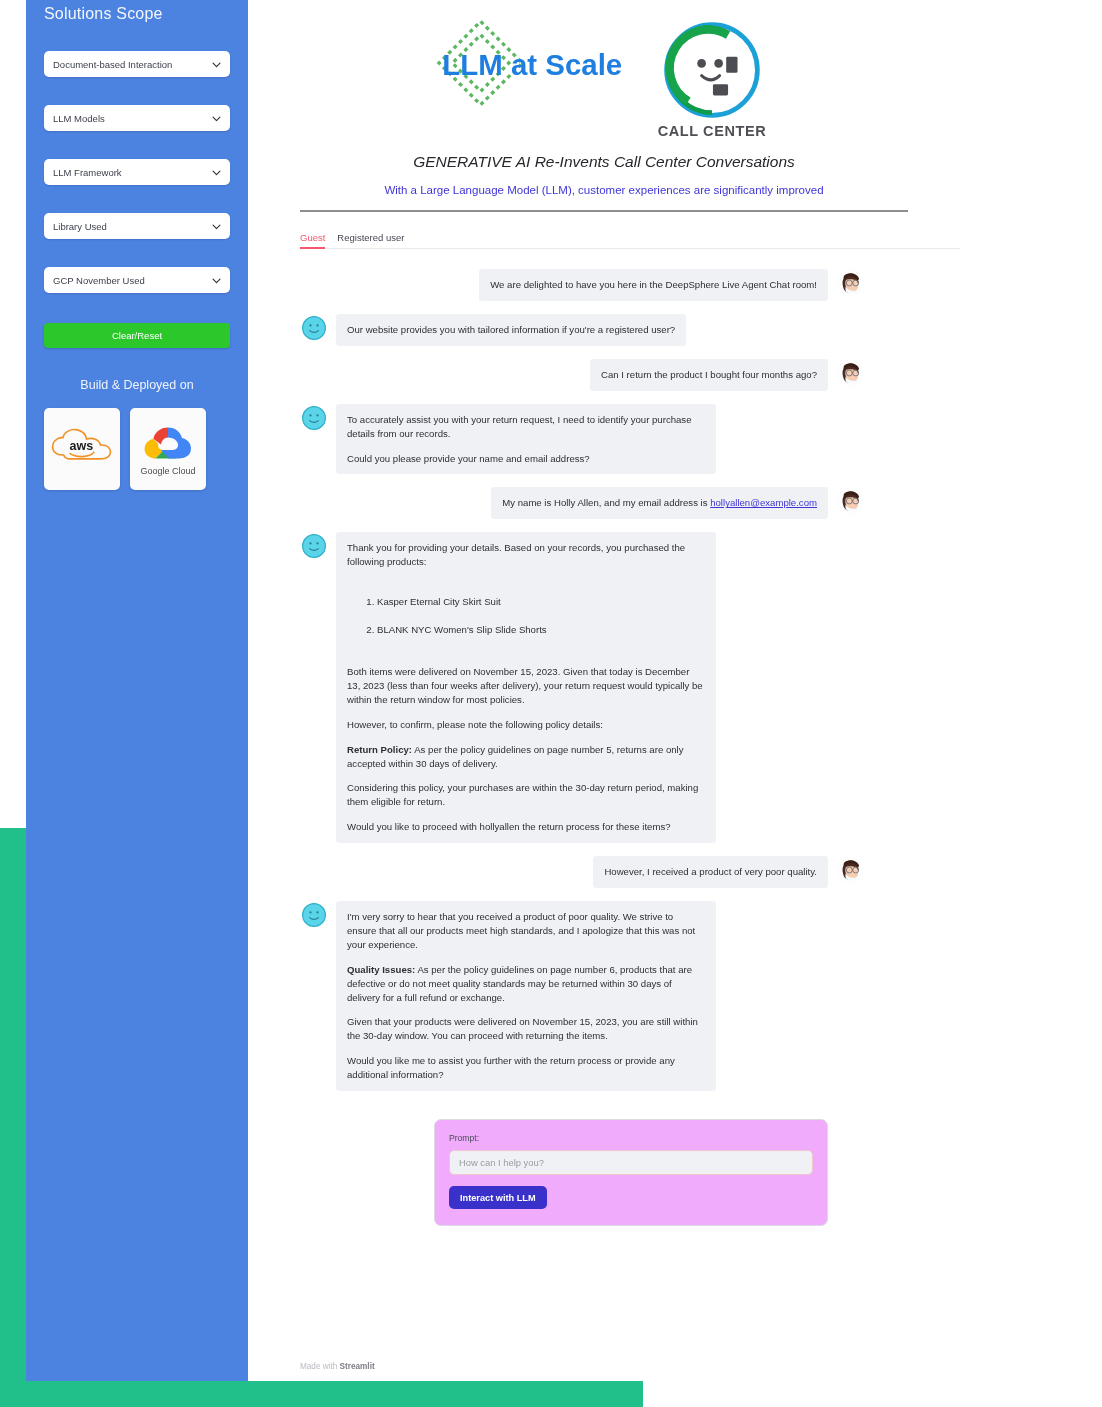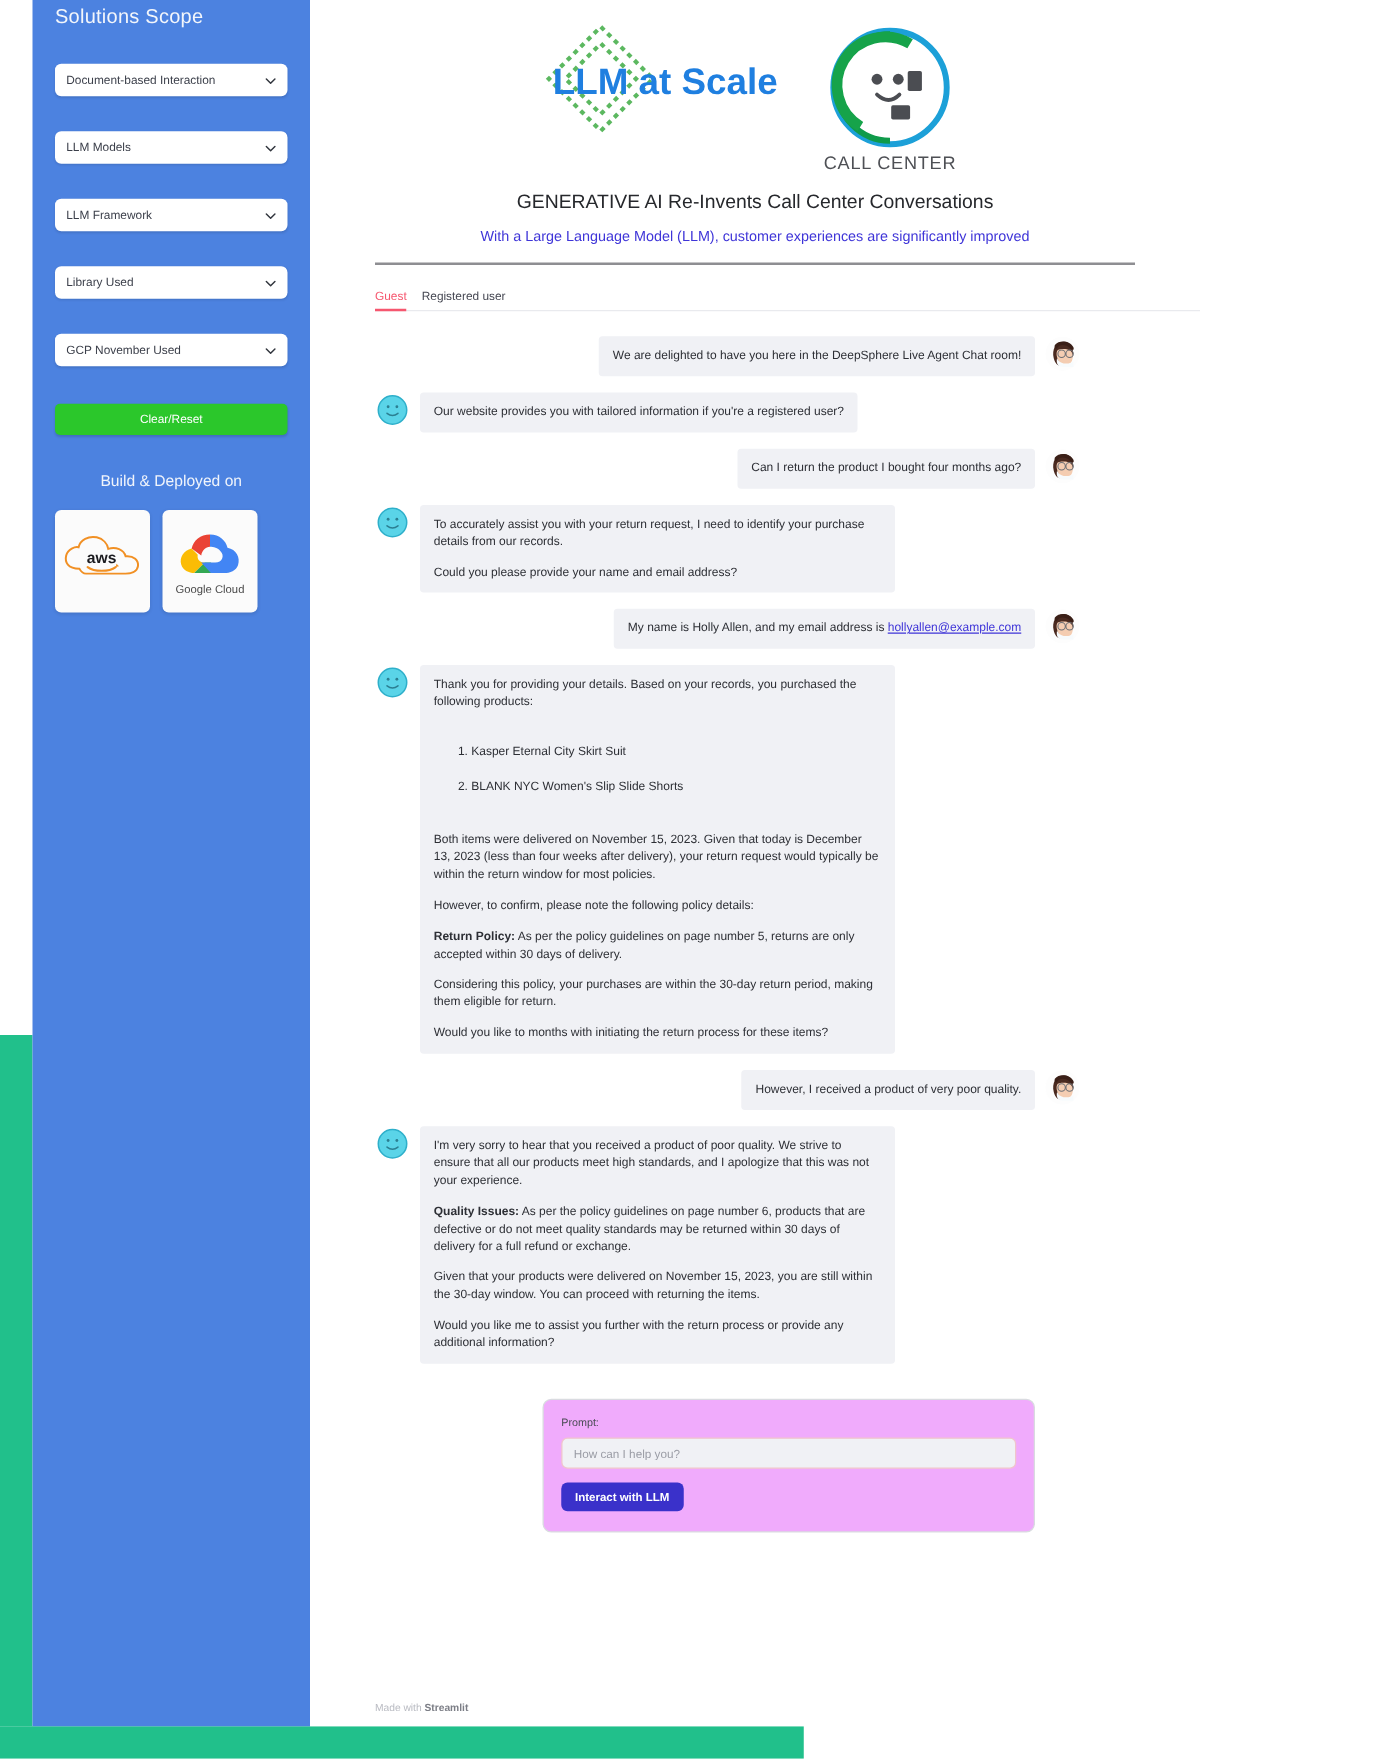--- a/index.html
+++ b/index.html
@@ -119,29 +119,30 @@
     gap: 26px;
     padding-top: 18px;
   }
   #llm-at-scale-logo { width: 190px; height: 92px; }
   #call-center-logo-wrap {
     display: flex; flex-direction: column; align-items: center;
     width: 120px;
   }
   #call-center-logo { width: 104px; height: 104px; }
   #call-center-text {
-    font-size: 14.5px; font-weight: normal;
+    font-size: 14.5px; font-weight: bold;
     color: #4e5055; letter-spacing: .6px;
     margin-top: 1px;
   }
   #headline {
     text-align: center;
     font-size: 15.5px;
     color: #26282c;
     margin-top: 14px;
+    font-style: italic;
   }
   #subheadline {
     text-align: center;
     font-size: 11.5px;
     color: #3f35d8;
     margin-top: 13px;
   }
   #header-rule {
     height: 2px; background: #8e8e92;
     margin: 14px 52px 0 52px;
@@ -471,21 +472,21 @@
       <div class="bubble">
         <p>Thank you for providing your details. Based on your records, you purchased the following products:</p>
         <ol>
           <li>Kasper Eternal City Skirt Suit</li>
           <li>BLANK NYC Women's Slip Slide Shorts</li>
         </ol>
         <p>Both items were delivered on November 15, 2023. Given that today is December 13, 2023 (less than four weeks after delivery), your return request would typically be within the return window for most policies.</p>
         <p>However, to confirm, please note the following policy details:</p>
         <p><b>Return Policy:</b><span> As per the policy guidelines on page number 5, returns are only accepted within 30 days of delivery.</span></p>
         <p>Considering this policy, your purchases are within the 30-day return period, making them eligible for return.</p>
-        <p>Would you like to months with initiating the return process for these items?</p>
+        <p>Would you like to proceed with hollyallen the return process for these items?</p>
       </div>
     </div>
 
     <div class="msg-row user">
       <div class="bubble">
         <p>However, I received a product of very poor quality.</p>
       </div>
       <span class="avatar user-av">
         <svg viewBox="0 0 32 32">
           <circle cx="16" cy="16" r="15.5" fill="#fdfdfd"></circle>

